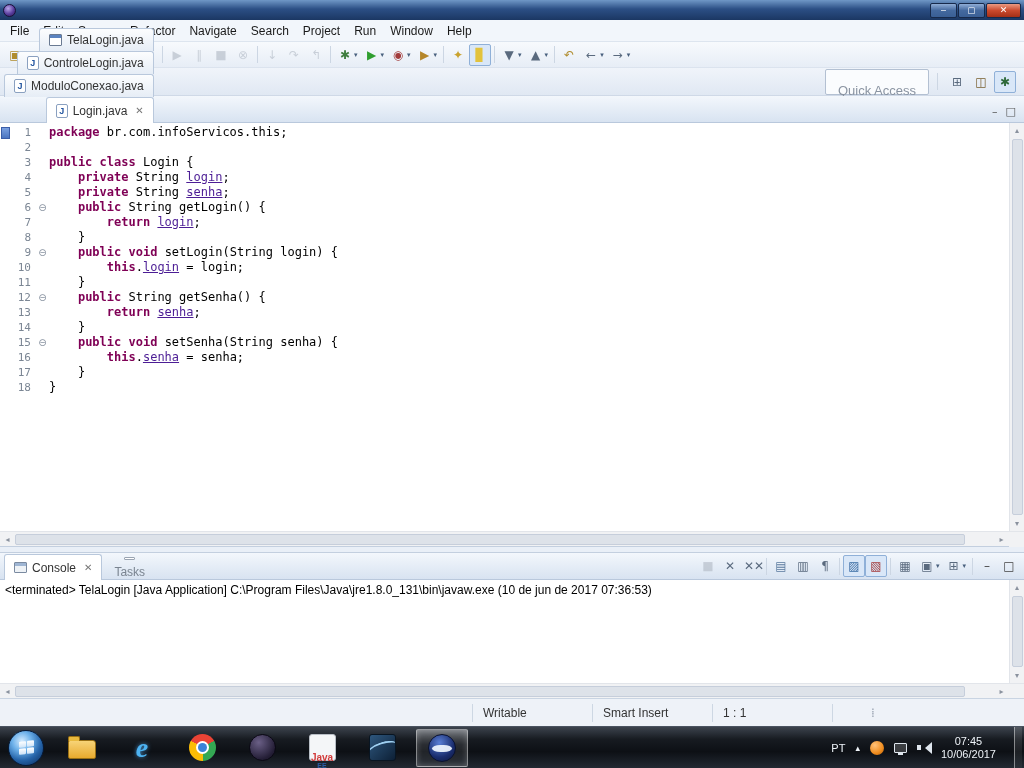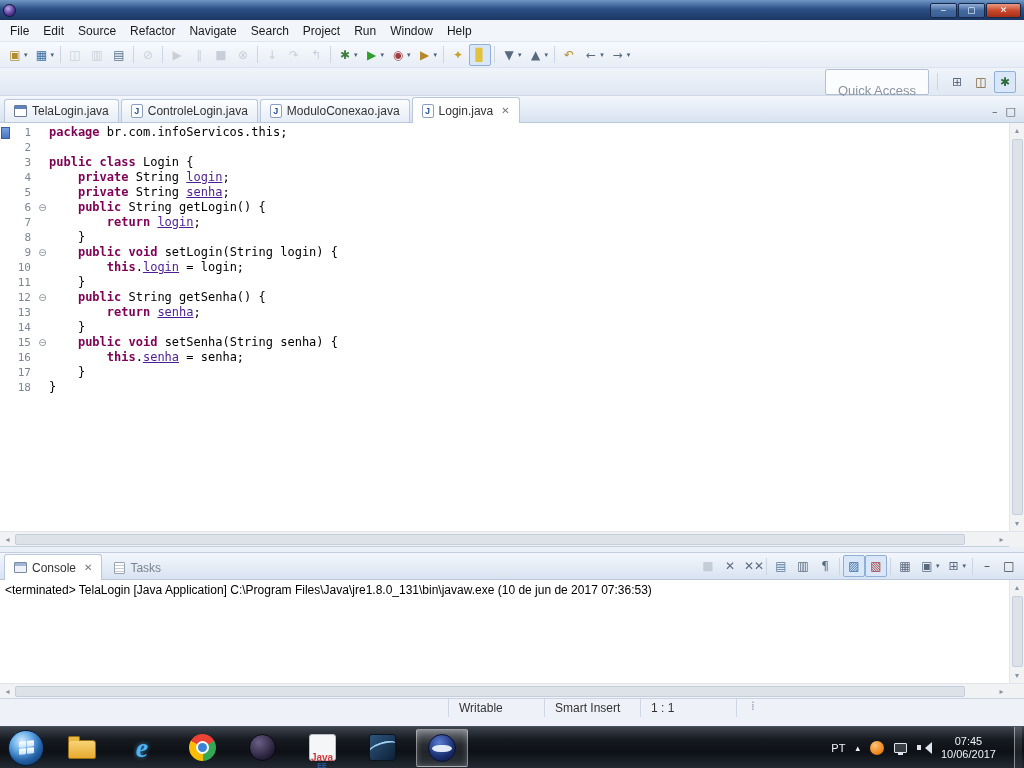--- a/index.html
+++ b/index.html
@@ -66,27 +66,27 @@
   .hthumb{width:97%;height:11px;background:#dde2e9;border:1px solid #c6cedb;border-radius:2px;}
   .corner{width:15px;height:15px;flex:0 0 15px;background:#f1f2f4;}
 
   
   .sash{height:5px;flex:0 0 5px;background:#e9eff7;}
 
   
   .console-part{height:146px;flex:0 0 146px;display:flex;flex-direction:column;border-top:1px solid #c3cfdf;}
   .ctab{height:23px;display:flex;align-items:center;gap:5px;padding:0 9px;margin-left:2px;border:1px solid #b9c8dc;border-bottom:none;border-radius:3px 3px 0 0;background:linear-gradient(#fcfdfe,#e6edf6);color:#333;}
   .ctab.active{height:26px;background:#fff;margin-bottom:-1px;}
-  .ctab.inactive{border-color:transparent;background:transparent;color:#7a8490;}
+  .ctab.inactive{border-color:transparent;background:transparent;color:#7a8490;flex-direction:column;}
   .console-tools{margin-left:auto;display:flex;align-items:center;padding-right:4px;padding-bottom:2px;}
   .console-body{flex:1;display:flex;background:#fff;min-height:0;}
   .console-text{flex:1;padding:3px 5px;font-size:12px;color:#000;white-space:nowrap;overflow:hidden;}
 
   
-  .statusbar{height:28px;flex:0 0 28px;background:#eef2f8;border-top:1px solid #c9d4e2;display:flex;align-items:flex-start;color:#333;}
+  .statusbar{height:28px;flex:0 0 28px;background:#eef2f8;border-top:1px solid #c9d4e2;display:flex;align-items:center;color:#333;gap:24px;}
   .sb-spacer{width:448px;flex:0 0 448px;}
   .sb-cell{width:96px;padding:0 10px;border-left:1px solid #cdd7e3;height:18px;line-height:18px;}
   .sb-end{border-left:1px solid #cdd7e3;height:18px;}
   .sb-grip{margin-left:14px;color:#98a2b0;font-family:"DejaVu Sans",sans-serif;}
 
   
   .taskbar{height:42px;flex:0 0 42px;background:linear-gradient(#3c434d,#171b21 30%,#0d1015 60%,#232a33);border-top:1px solid #4a5360;display:flex;align-items:center;padding-left:2px;}
   .start-orb{width:36px;height:36px;flex:0 0 36px;border-radius:50%;background:radial-gradient(circle at 38% 30%,#d6ecff,#6db1ea 30%,#2563a8 60%,#0b2d5c 95%);border:1px solid #051a38;display:flex;align-items:center;justify-content:center;margin:0 6px;}
   .start-flag{width:15px;height:13px;display:grid;grid-template-columns:1fr 1fr;grid-template-rows:1fr 1fr;gap:1px;transform:skewY(-6deg);}
   .start-flag span{background:linear-gradient(#ffffff,#cfe4f8);border-radius:1px;}
@@ -252,21 +252,21 @@
           <span class="g" style="color: rgb(122, 96, 48);">◫</span>
         </div>
         <div class="tb-btn pressed">
           <span class="g" style="color: rgb(47, 106, 58);">✱</span>
         </div>
       </span>
   </div>
 
   <div class="editor-part">
     <div class="tabstrip">
-      <span id="editor-tabs" style="display:flex;align-items:flex-end;">
+      <span id="editor-tabs" style="display:flex;align-items:flex-end;flex-direction:column;">
           <div class="etab">
             <span class="tabicon gui-form-icon"></span>
             <span class="tablabel">TelaLogin.java</span>
           </div>
           <div class="etab">
             <span class="tabicon java-file-icon">J</span>
             <span class="tablabel">ControleLogin.java</span>
           </div>
           <div class="etab">
             <span class="tabicon java-file-icon">J</span>

